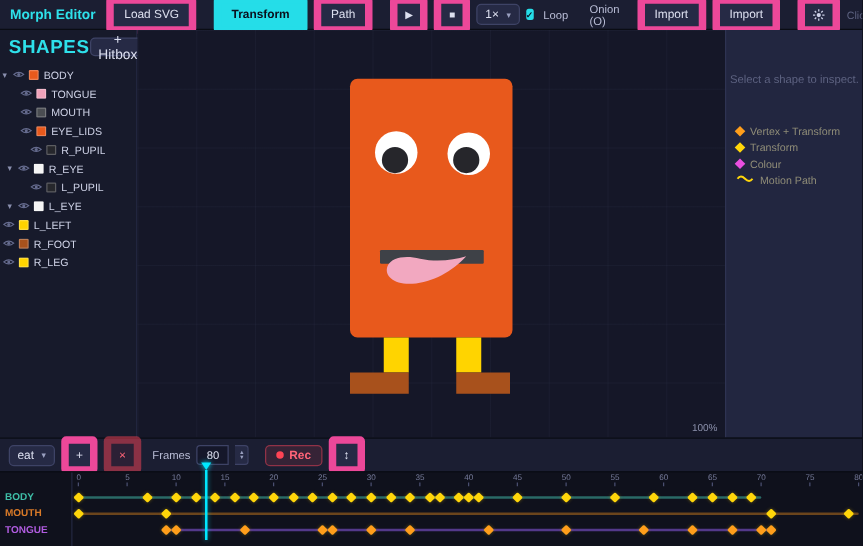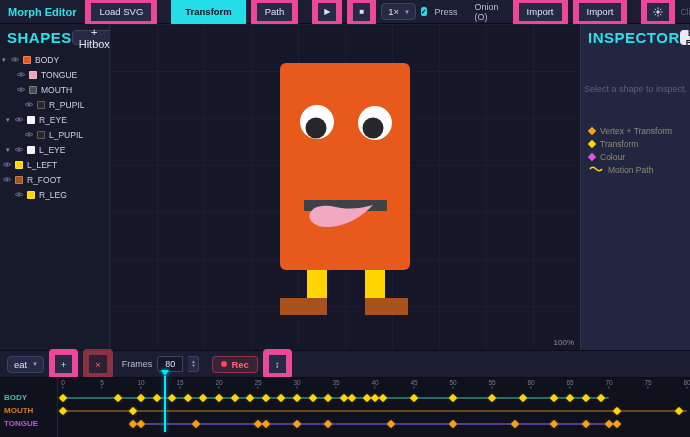--- a/index.html
+++ b/index.html
@@ -103,21 +103,21 @@
         <span style="font-size:8px;">▶</span>
       </button>
     <button class="btn icon-btn">
         <span style="font-size:8px;">■</span>
       </button>
     <span class="selectbox">
       <span>1×</span>
       <span class="chev">▾</span>
     </span>
     <span class="cb checked" id="loop-cb"></span>
-    <span class="cb-label">Press</span>
+    <span class="cb-label">Loop</span>
     <span class="cb" id="onion-cb" style="margin-left:4px;"></span>
     <span class="cb-label">Onion (O)</span>
     <span class="sep"></span>
     <button class="btn">Import</button>
     <button class="btn">Import</button>
     <span class="sep"></span>
     <button class="btn icon-btn">
       <svg width="10" height="10" viewBox="0 0 10 10">
         <circle cx="5" cy="5" r="1.7" fill="#cfd3ea"></circle>
         <g stroke="#cfd3ea" stroke-width="1">
@@ -165,20 +165,30 @@
         <div class="tree-row" style="padding-left: 16px;">
           <span class="eye">
             <svg width="10" height="7" viewBox="0 0 10 7">
               <path d="M1 3.5 Q5 0.2 9 3.5 Q5 6.8 1 3.5 Z" fill="none" stroke="#666c8f" stroke-width="0.9"></path>
               <circle cx="5" cy="3.5" r="1.2" fill="#666c8f"></circle>
             </svg>
           </span>
           <span class="swatch" style="background: rgb(74, 77, 82);"></span>
           <span class="tree-label">MOUTH</span>
         </div>
+        <div class="tree-row" style="padding-left: 16px;">
+          <span class="eye">
+            <svg width="10" height="7" viewBox="0 0 10 7">
+              <path d="M1 3.5 Q5 0.2 9 3.5 Q5 6.8 1 3.5 Z" fill="none" stroke="#666c8f" stroke-width="0.9"></path>
+              <circle cx="5" cy="3.5" r="1.2" fill="#666c8f"></circle>
+            </svg>
+          </span>
+          <span class="swatch" style="background: rgb(232, 89, 28);"></span>
+          <span class="tree-label">EYE_LIDS</span>
+        </div>
         <div class="tree-row" style="padding-left: 24px;">
           <span class="eye">
             <svg width="10" height="7" viewBox="0 0 10 7">
               <path d="M1 3.5 Q5 0.2 9 3.5 Q5 6.8 1 3.5 Z" fill="none" stroke="#666c8f" stroke-width="0.9"></path>
               <circle cx="5" cy="3.5" r="1.2" fill="#666c8f"></circle>
             </svg>
           </span>
           <span class="swatch" style="background: rgb(38, 39, 44);"></span>
           <span class="tree-label">R_PUPIL</span>
         </div>
@@ -227,21 +237,21 @@
         <div class="tree-row" style="padding-left: 2px;">
           <span class="eye">
             <svg width="10" height="7" viewBox="0 0 10 7">
               <path d="M1 3.5 Q5 0.2 9 3.5 Q5 6.8 1 3.5 Z" fill="none" stroke="#666c8f" stroke-width="0.9"></path>
               <circle cx="5" cy="3.5" r="1.2" fill="#666c8f"></circle>
             </svg>
           </span>
           <span class="swatch" style="background: rgb(168, 82, 29);"></span>
           <span class="tree-label">R_FOOT</span>
         </div>
-        <div class="tree-row" style="padding-left: 14px;">
+        <div class="tree-row" style="padding-left: 2px;">
           <span class="eye">
             <svg width="10" height="7" viewBox="0 0 10 7">
               <path d="M1 3.5 Q5 0.2 9 3.5 Q5 6.8 1 3.5 Z" fill="none" stroke="#666c8f" stroke-width="0.9"></path>
               <circle cx="5" cy="3.5" r="1.2" fill="#666c8f"></circle>
             </svg>
           </span>
           <span class="swatch" style="background: rgb(255, 212, 0);"></span>
           <span class="tree-label">R_LEG</span>
         </div>
       </div>
@@ -258,24 +268,20 @@
       <path d="M 263 181 C 252 193 236 202 220 203 C 206 204 197 197 200 189 C 203 182 214 180 226 183 C 240 186 253 184 263 181 Z" fill="#f2a8c0"></path>
       <rect x="197" y="246" width="20" height="28" fill="#ffd400"></rect>
       <rect x="255" y="246" width="20" height="28" fill="#ffd400"></rect>
       <rect x="170" y="274" width="47" height="17" fill="#a8511c"></rect>
       <rect x="255" y="274" width="43" height="17" fill="#a8511c"></rect>
     </svg>
     <span class="zoom-indicator">100%</span>
   </div>
 
   <div class="inspector">
-    <div class="panel-head">
-      <span class="panel-title">INSPECTOR</span>
-      <button class="edit-base">Edit Base</button>
-    </div>
     <div class="empty-text">Select a shape to inspect.</div>
     <div class="legend">
         <div class="legend-row">
           <span class="diamond" style="background: rgb(255, 158, 27);"></span>
           <span>Vertex + Transform</span>
         </div>
         <div class="legend-row">
           <span class="diamond" style="background: rgb(255, 214, 10);"></span>
           <span>Transform</span>
         </div>

